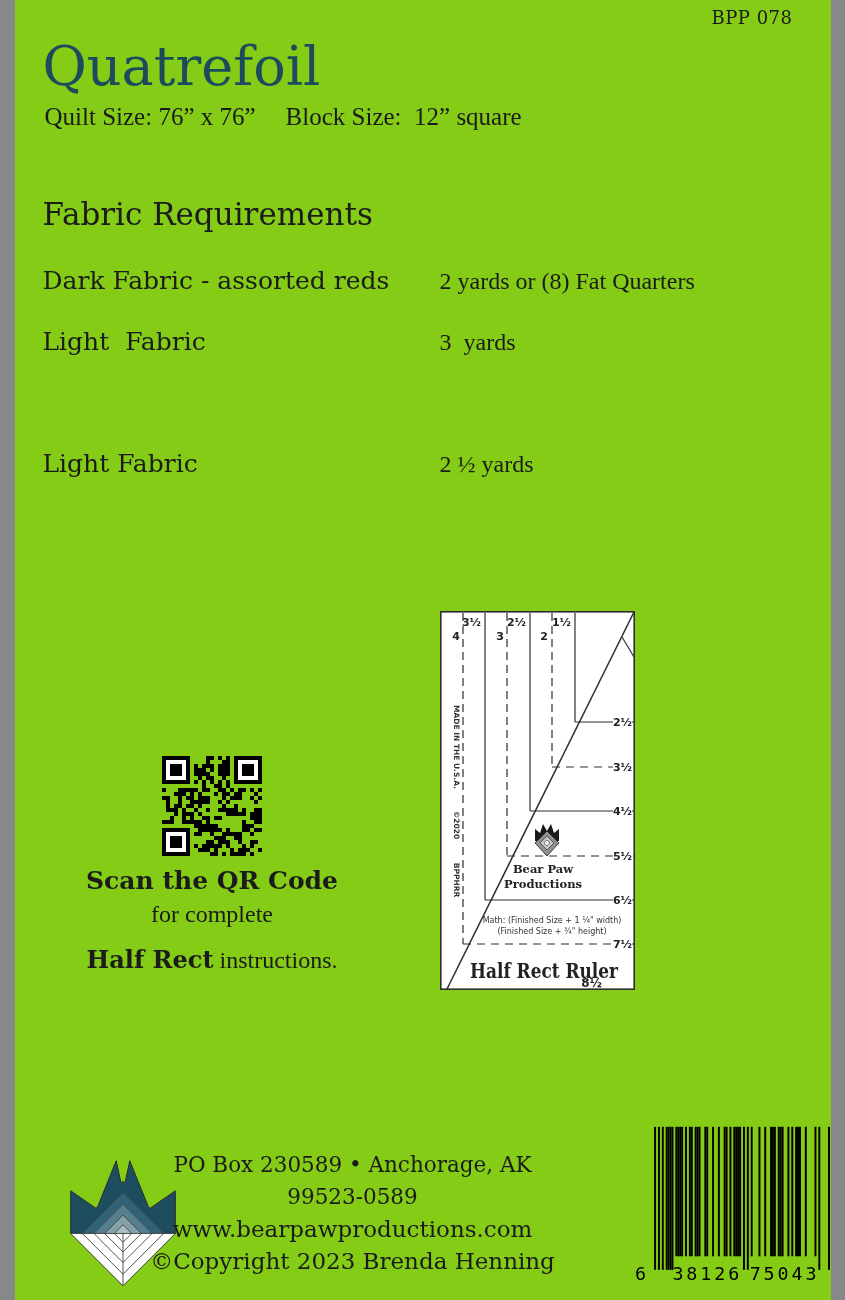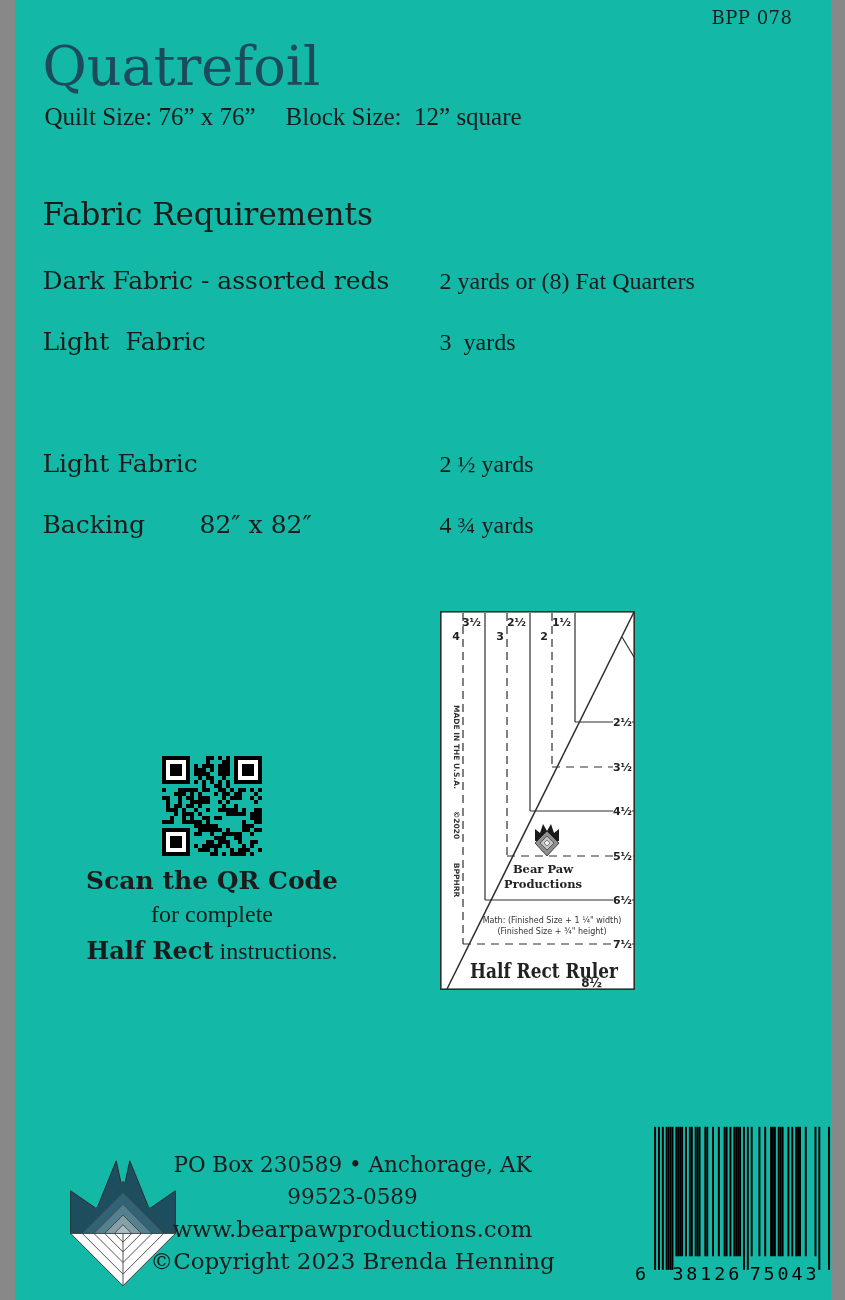--- a/index.html
+++ b/index.html
@@ -1,20 +1,20 @@
 <!DOCTYPE html>
 <html style="--title-teal: #1b4b5c; --logo-dark: #1d4e60; --logo-mid: #2f6375; --logo-light: #54808f; --logo-lighter: #84a0a9; --logo-center: #a9bdc3; --ink: #1b1b1b;"><head>
 <meta charset="utf-8">
 <style>
   html,body{margin:0;padding:0;background:#888;}
   .page{
     position:relative;
     width:816px;height:1300px;
     margin:0 auto;
-    background:#14b8a6;
+    background:#84cc16;
     font-family:"Liberation Serif",serif;
     color:#1b1b1b;
     overflow:hidden;
   }
   .pre{white-space:pre-wrap;}
 
   .bpp-code{
     position:absolute;top:7px;right:38px;
     font-family:"DejaVu Serif",serif;
     font-size:18px;letter-spacing:.5px;
@@ -66,21 +66,21 @@
   .qr-box{position:absolute;top:756px;left:147px;width:100px;height:100px;}
   .qr-caption{
     position:absolute;top:866px;left:40px;width:315px;
     text-align:center;
   }
   .qr-caption .c1{
     font-family:"DejaVu Serif",serif;
     font-weight:bold;font-size:25px;
   }
   .qr-caption .c2{font-size:24px;margin-top:6px;}
-  .qr-caption .c3{font-size:24px;margin-top:8px;}
+  .qr-caption .c3{font-size:24px;margin-top:17px;}
   .qr-caption .c3 .strong{
     font-family:"DejaVu Serif",serif;
     font-weight:bold;font-size:24px;
   }
 
   .ruler{position:absolute;top:611px;left:425px;width:195px;height:379px;}
 
   .footer-logo{position:absolute;top:1146px;left:45px;width:126px;height:141px;}
   .footer-text{
     position:absolute;top:1149px;left:118px;width:440px;
@@ -111,25 +111,20 @@
     <span class="flabel pre">Dark Fabric - assorted reds</span>
     <span class="fvalue pre">2 yards or (8) Fat Quarters</span>
   </div>
   <div class="frow r1">
     <span class="flabel pre">Light  Fabric</span>
     <span class="fvalue pre">3  yards</span>
   </div>
   <div class="frow r3">
     <span class="flabel pre">Light Fabric</span>
     <span class="fvalue pre">2 ½ yards</span>
-  </div>
-  <div class="frow r4">
-    <span class="flabel pre">Backing</span>
-    <span class="fsize pre">82″ x 82″</span>
-    <span class="fvalue pre">4 ¾ yards</span>
   </div>
 
 
   <div class="qr-box">
     <svg id="qr-svg" width="100" height="100" viewBox="0 0 100 100">
         <rect x="44" y="0" width="4" height="4" fill="#000"></rect>
         <rect x="48" y="0" width="4" height="4" fill="#000"></rect>
         <rect x="56" y="0" width="4" height="4" fill="#000"></rect>
         <rect x="64" y="0" width="4" height="4" fill="#000"></rect>
         <rect x="44" y="4" width="4" height="4" fill="#000"></rect>

